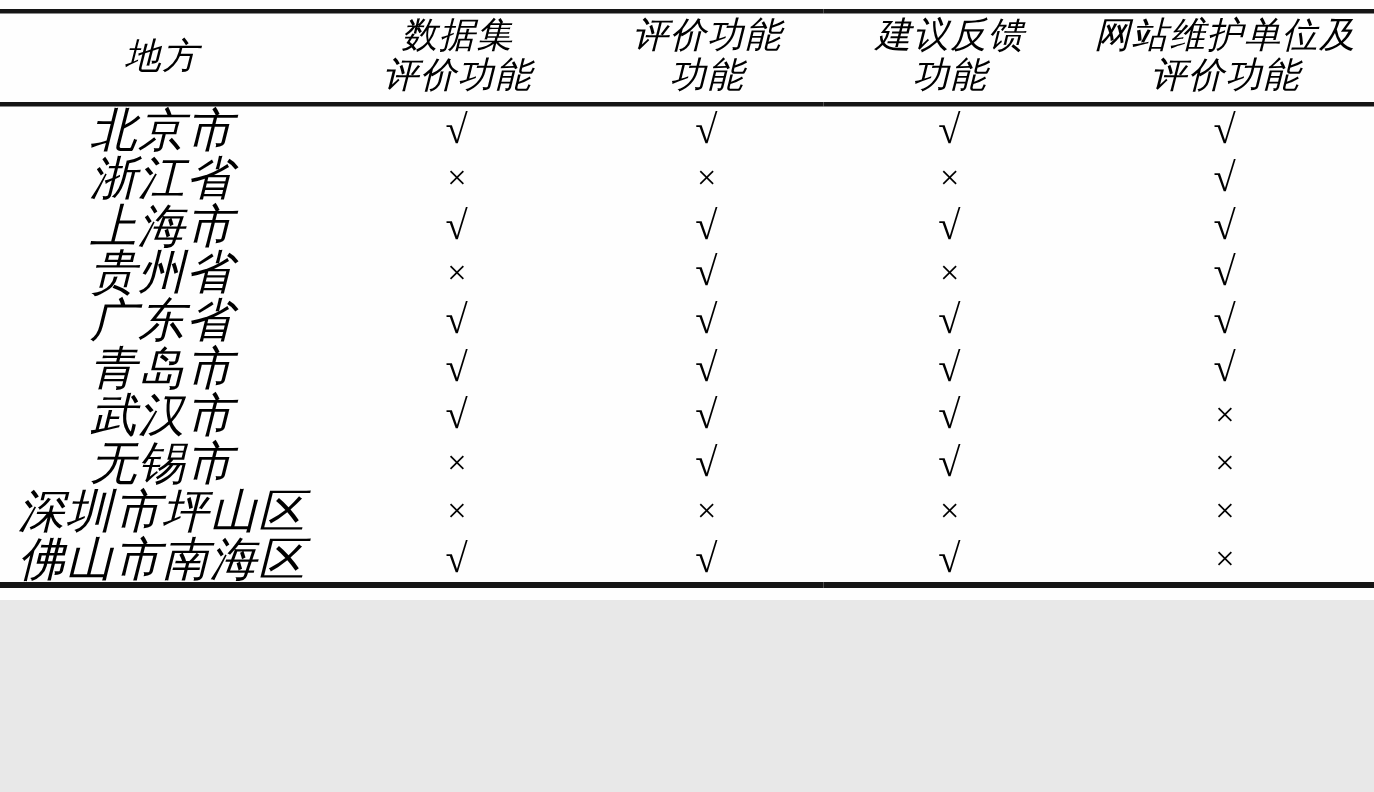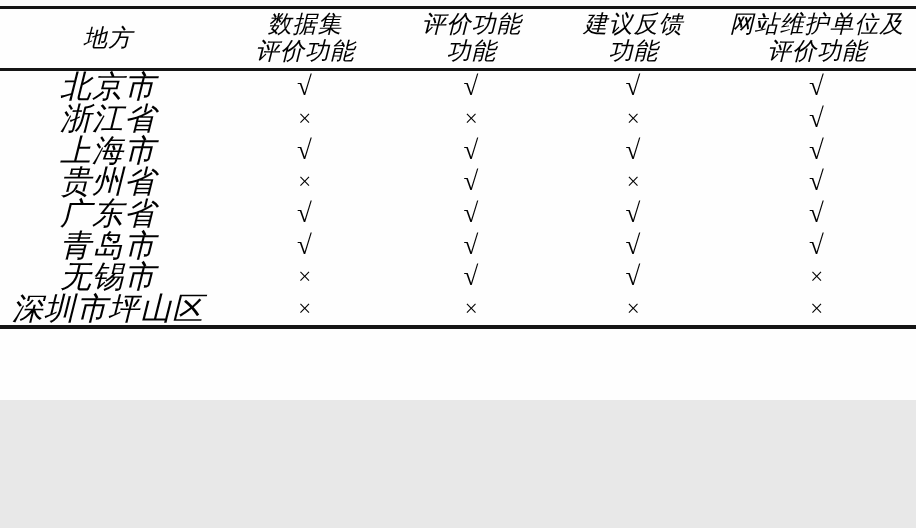--- a/index.html
+++ b/index.html
@@ -139,28 +139,42 @@
           <td class="mark-cell is-check">√</td>
         </tr>
         <tr>
           <td class="place-cell">青岛市</td>
           <td class="mark-cell is-check">√</td>
           <td class="mark-cell is-check">√</td>
           <td class="mark-cell is-check">√</td>
           <td class="mark-cell is-check">√</td>
         </tr>
         <tr>
+          <td class="place-cell">武汉市</td>
+          <td class="mark-cell is-check">√</td>
+          <td class="mark-cell is-check">√</td>
+          <td class="mark-cell is-check">√</td>
+          <td class="mark-cell">×</td>
+        </tr>
+        <tr>
           <td class="place-cell">无锡市</td>
           <td class="mark-cell">×</td>
           <td class="mark-cell is-check">√</td>
           <td class="mark-cell is-check">√</td>
           <td class="mark-cell">×</td>
         </tr>
         <tr>
           <td class="place-cell">深圳市坪山区</td>
           <td class="mark-cell">×</td>
           <td class="mark-cell">×</td>
           <td class="mark-cell">×</td>
           <td class="mark-cell">×</td>
         </tr>
+        <tr>
+          <td class="place-cell">佛山市南海区</td>
+          <td class="mark-cell is-check">√</td>
+          <td class="mark-cell is-check">√</td>
+          <td class="mark-cell is-check">√</td>
+          <td class="mark-cell">×</td>
+        </tr>
       </tbody>
   </table>
 </div>
 
 </body></html>

